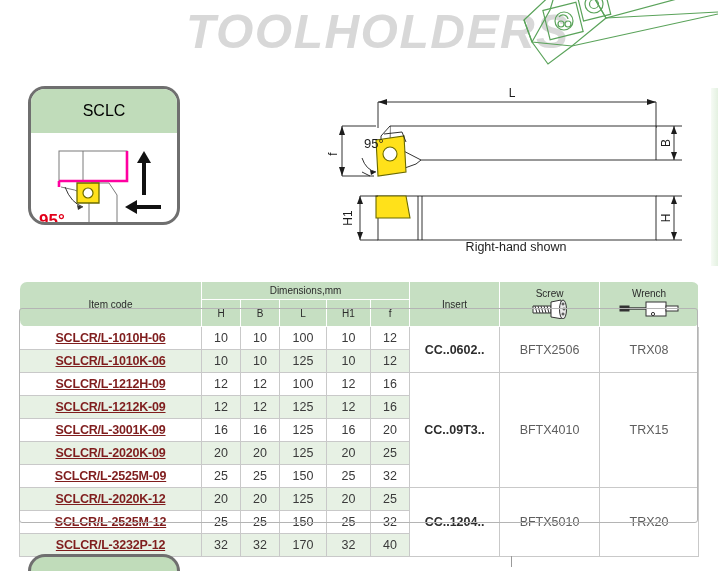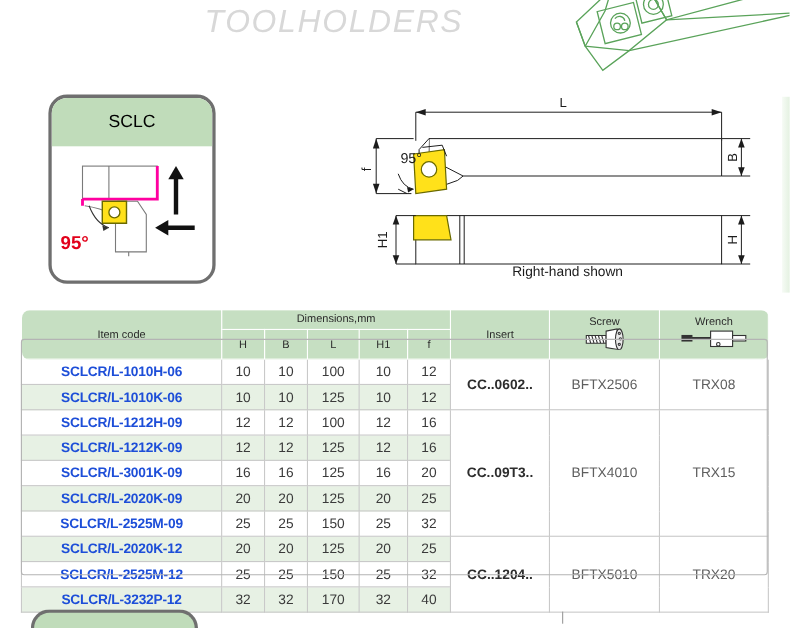--- a/index.html
+++ b/index.html
@@ -17,23 +17,23 @@
 
   
   #page-header {
     position: absolute;
     left: 0; top: 0;
     width: 718px; height: 78px;
   }
   #watermark-title {
     position: absolute;
     left: 186px; top: 4px;
-    font-size: 29px;
+    font-size: 48px;
     font-style: italic;
-    font-weight: normal;
+    font-weight: bold;
     letter-spacing: 1.5px;
     color: #d8d8d8;
     white-space: nowrap;
     user-select: none;
   }
   #header-tool-art {
     position: absolute;
     left: 488px; top: -16px;
   }
 
@@ -41,22 +41,22 @@
   #right-accent-strip {
     position: absolute;
     right: 0; top: 88px;
     width: 7px; height: 178px;
     background: linear-gradient(to left, #e4f1e1, #f6fbf5);
   }
 
   
   #family-badge {
     position: absolute;
-    left: 44px; top: 86px;
-    width: 152px; height: 172px;
+    left: 28px; top: 86px;
+    width: 152px; height: 139px;
     border: 3px solid #6f6f6f;
     border-radius: 17px;
     background: #ffffff;
     overflow: hidden;
     box-sizing: border-box;
   }
   #family-badge-header {
     height: 44px;
     background: #c0dcba;
     display: flex;
@@ -117,22 +117,23 @@
   }
   th.hdr-itemcode { border-top-left-radius: 7px; border-bottom-left-radius: 7px; }
   th.hdr-wrench   { border-top-right-radius: 7px; border-bottom-right-radius: 7px; }
   th.sub-dim { font-size: 14px; font-weight: bold; height: 20px; }
 
   tbody.spec-body td { height: 20px; font-size: 12.5px; }
   tbody.spec-body tr.alt td { background: #e7f1e4; }
   tbody.spec-body td.itemcode {
     font-weight: bold;
     font-size: 12.5px;
-    color: #1d4ed8;
+    color: #7f1d1d;
     letter-spacing: -0.2px;
+    text-decoration: underline;
   }
   tbody.spec-body td.merged {
     background: #ffffff !important;
     font-size: 12.5px;
   }
   tbody.spec-body td.insert { font-weight: bold; color: #2d2d2d; }
   tbody.spec-body td.screw, tbody.spec-body td.wrench { color: #5e5e5e; }
 
   
   #spec-table-wrap::after {

